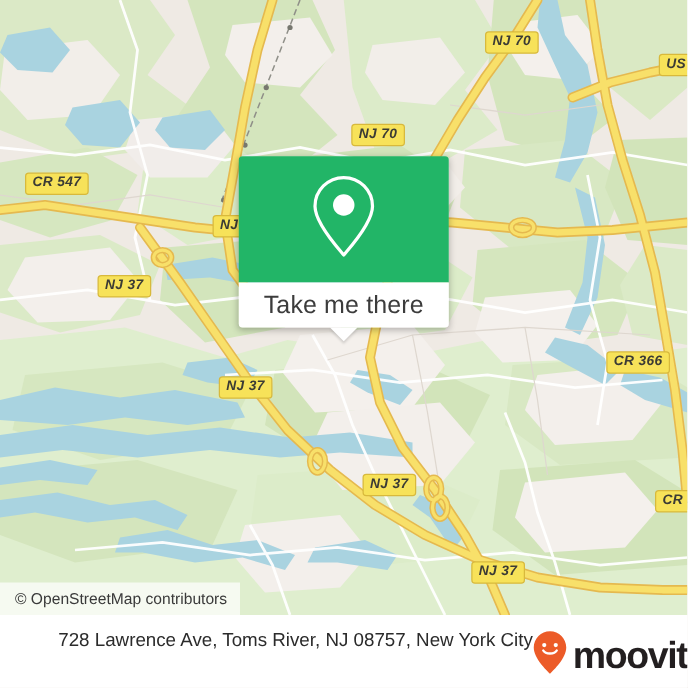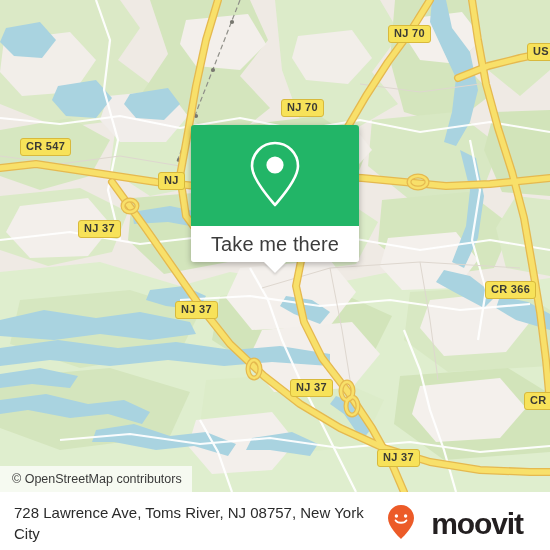--- a/index.html
+++ b/index.html
@@ -20,20 +20,21 @@
   }
 
   
   #map {
     position: absolute;
     left: 0; top: 0;
     width: 550px;
     height: 492px;
     overflow: hidden;
     background: #efeae4;
+    font-style: italic;
   }
   #map svg { display:block; }
 
   
   .shield {
     position: absolute;
     background: #f7e259;
     border: 1px solid #d8b93c;
     border-radius: 3px;
     color: #3b3b35;
@@ -109,37 +110,37 @@
 
   
   #caption {
     position: absolute;
     left: 0;
     top: 492px;
     width: 550px;
     height: 58px;
     background: rgba(255,255,255,0.93);
     box-sizing: border-box;
-    padding: 8px 27px 0 14px;
+    padding: 8px 0 0 14px;
     display: flex;
     align-items: flex-start;
     justify-content: flex-end;
   }
   #caption-text {
     font-size: 15px;
     line-height: 21px;
     color: #2b2b2b;
     font-family: "Liberation Sans", sans-serif;
     max-width: 400px;
     padding-top: 2px;
   }
   #brand {
     display: flex;
     align-items: center;
-    gap: 16px;
+    gap: 4px;
     padding-top: 4px;
   }
   #brand-name {
     font-size: 30px;
     font-weight: bold;
     color: #231f20;
     letter-spacing: -1.1px;
     font-family: "Liberation Sans", sans-serif;
     line-height: 30px;
   }
@@ -279,21 +280,21 @@
         <ellipse cx="418" cy="182" rx="9" ry="6"></ellipse>
         <ellipse cx="130" cy="206" rx="7" ry="6"></ellipse>
       </g>
     </svg>
 
     <div id="shields">
         <div class="shield" style="left: 388px; top: 25px;">NJ 70</div>
         <div class="shield" style="left: 527px; top: 43px;">US</div>
         <div class="shield" style="left: 281px; top: 99px;">NJ 70</div>
         <div class="shield" style="left: 20px; top: 138px;">CR 547</div>
-        <div class="shield" style="left: 158px; top: 172px;">NJ</div>
+        <div class="shield" style="left: 170px; top: 172px;">NJ</div>
         <div class="shield" style="left: 78px; top: 220px;">NJ 37</div>
         <div class="shield" style="left: 485px; top: 281px;">CR 366</div>
         <div class="shield" style="left: 175px; top: 301px;">NJ 37</div>
         <div class="shield" style="left: 290px; top: 379px;">NJ 37</div>
         <div class="shield" style="left: 524px; top: 392px;">CR 5</div>
         <div class="shield" style="left: 377px; top: 449px;">NJ 37</div>
       </div>
   </div>
 
   <div id="attribution">© OpenStreetMap contributors</div>

